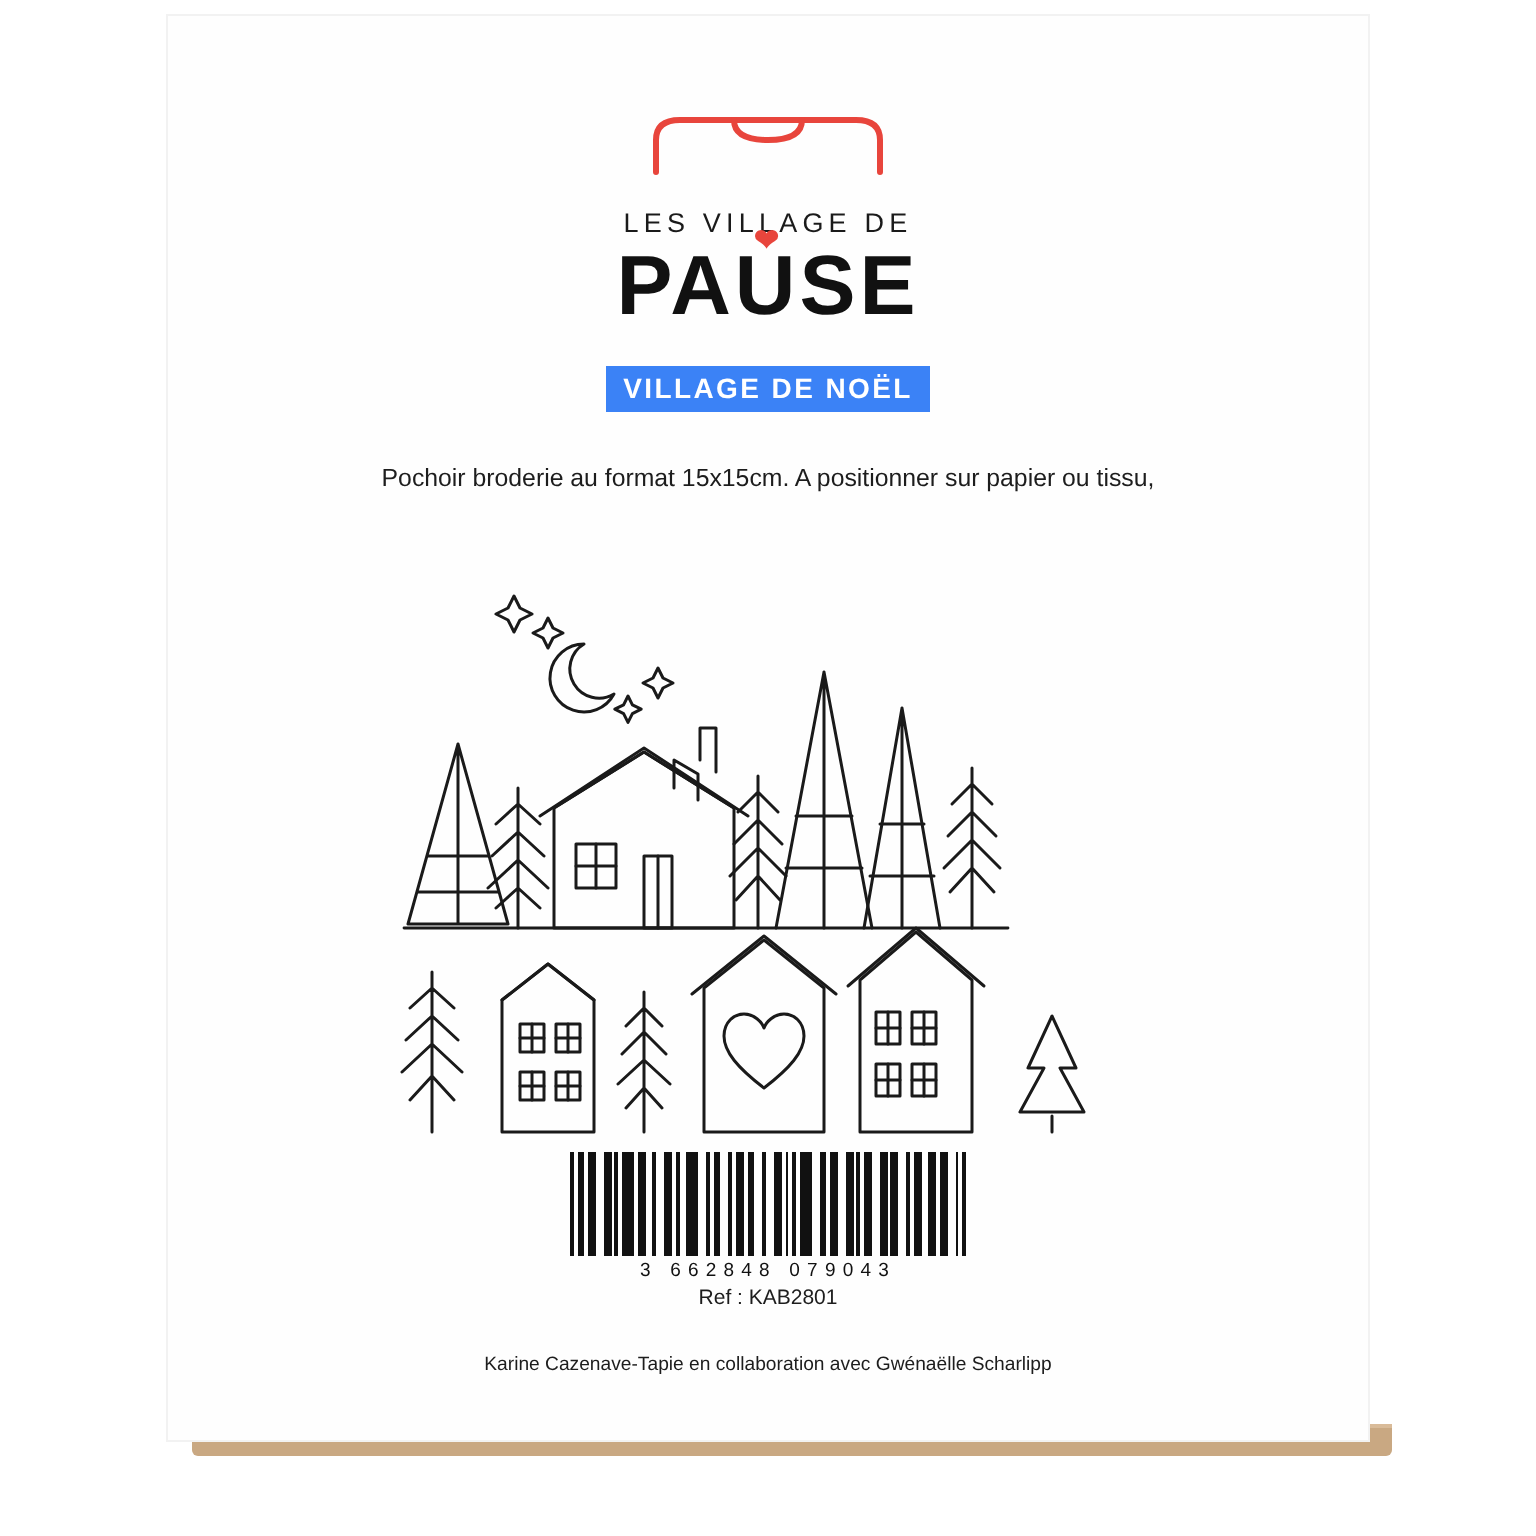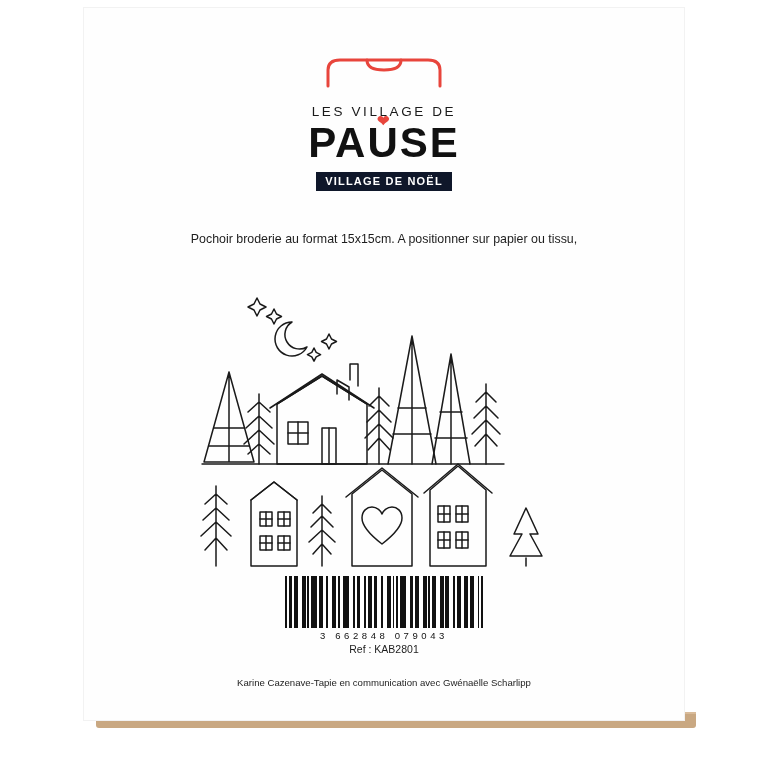--- a/index.html
+++ b/index.html
@@ -91,24 +91,24 @@
     line-height: 1;
   }
   .logo-sub {
     font-size: 15px;
     letter-spacing: 3.2px;
     margin-top: 2px;
     color: #1a1a1a;
   }
   .logo-badge {
     display: inline-block;
-    margin-top: 7px;
-    background: #0f172a;
+    margin-top: 18px;
+    background: #3b82f6;
     color: #fff;
-    font-size: 11px;
+    font-size: 14px;
     font-weight: 700;
     letter-spacing: 1.2px;
     padding: 3px 9px 4px 9px;
   }
   
   .desc {
     position: absolute;
     left: 30px;
     right: 30px;
     top: 222px;
@@ -420,17 +420,17 @@
           <i style="width: 1.9px; background: transparent;"></i>
           <i style="width: 1.9px; background: rgb(17, 17, 17);"></i>
           <i style="width: 1.9px; background: transparent;"></i>
           <i style="width: 1.9px; background: rgb(17, 17, 17);"></i>
         </div>
       <div class="barcode-digits">3 662848 079043</div>
     </div>
 
     <div class="ref">Ref : KAB2801</div>
     <div class="footer">
-      <div>Karine Cazenave-Tapie en communication avec Gwénaëlle Scharlipp</div>
+      <div>Karine Cazenave-Tapie en collaboration avec Gwénaëlle Scharlipp</div>
     </div>
 
   </div>
 </div>
 
 </body></html>

